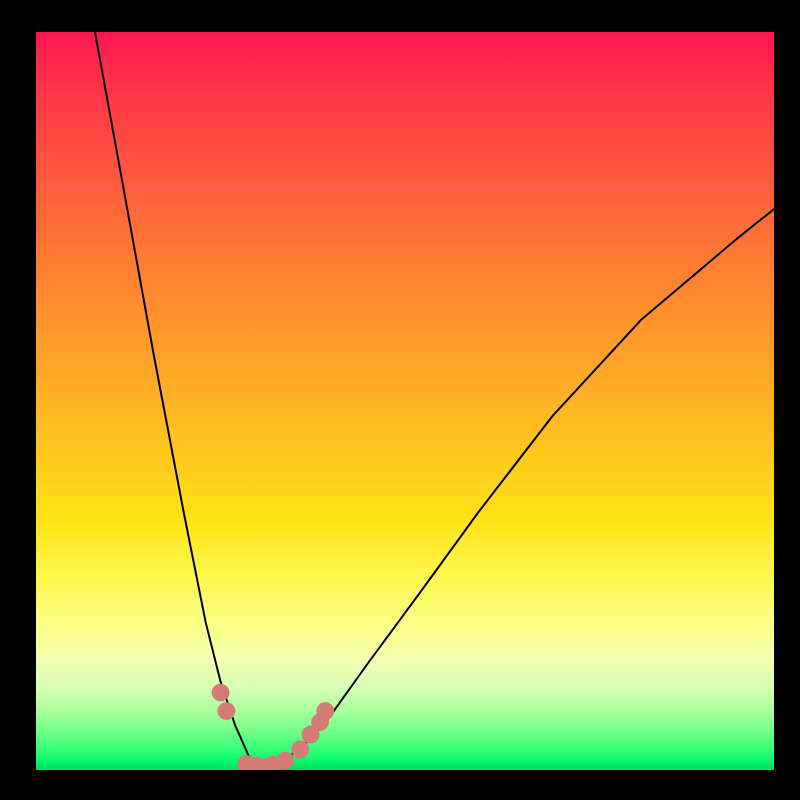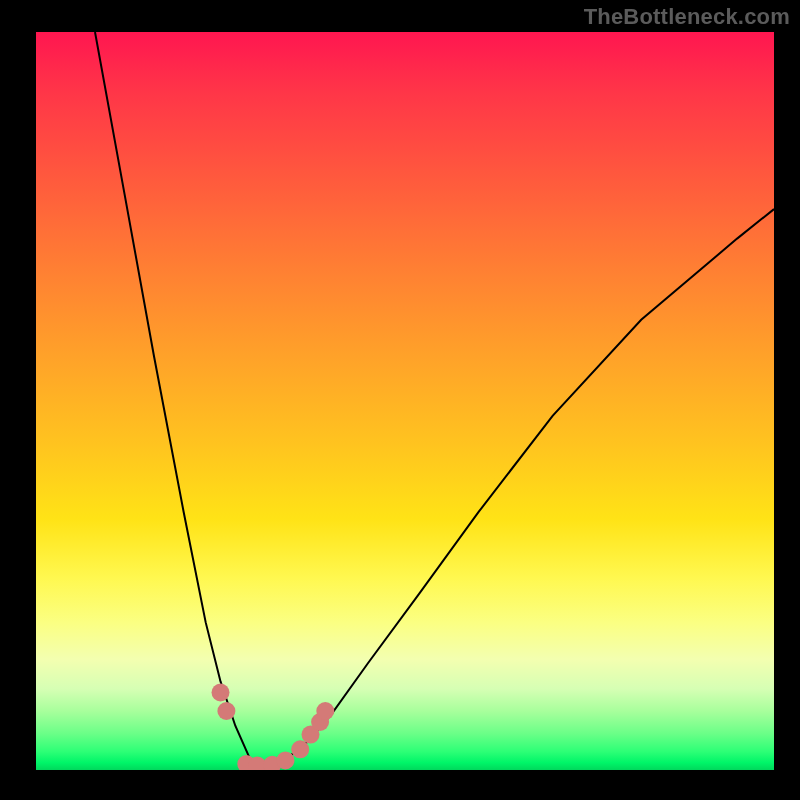--- a/index.html
+++ b/index.html
@@ -75,21 +75,20 @@
   }
   .marker {
     fill: #d47a77;
     stroke: none;
   }
 </style>
 </head>
 <body>
 
 <div class="frame">
-  <div class="watermark">TheBottleneck.com</div>
   <div class="plot-area">
     <div class="gradient"></div>
     <svg class="curves" viewBox="0 0 738 738" preserveAspectRatio="none">
       <path id="curve-left" class="curve" d="M59.0 0.0 L88.6 162.4 L118.1 324.7 L147.6 479.7 L169.7 590.4 L184.5 649.4 L199.3 693.7 L214.0 726.9 L225.1 735.0"></path>
       <path id="curve-right" class="curve" d="M225.1 735.0 L243.5 730.6 L265.7 715.9 L295.2 682.6 L332.1 631.0 L383.8 560.9 L442.8 479.7 L516.6 383.8 L605.2 287.8 L701.1 206.6 L738.0 177.1"></path>
       <g id="markers">
           <circle cx="184.5" cy="660.5" r="9" class="marker"></circle>
           <circle cx="190.4" cy="679.0" r="9" class="marker"></circle>
           <circle cx="210.3" cy="732.1" r="9" class="marker"></circle>
           <circle cx="221.4" cy="733.6" r="9" class="marker"></circle>

